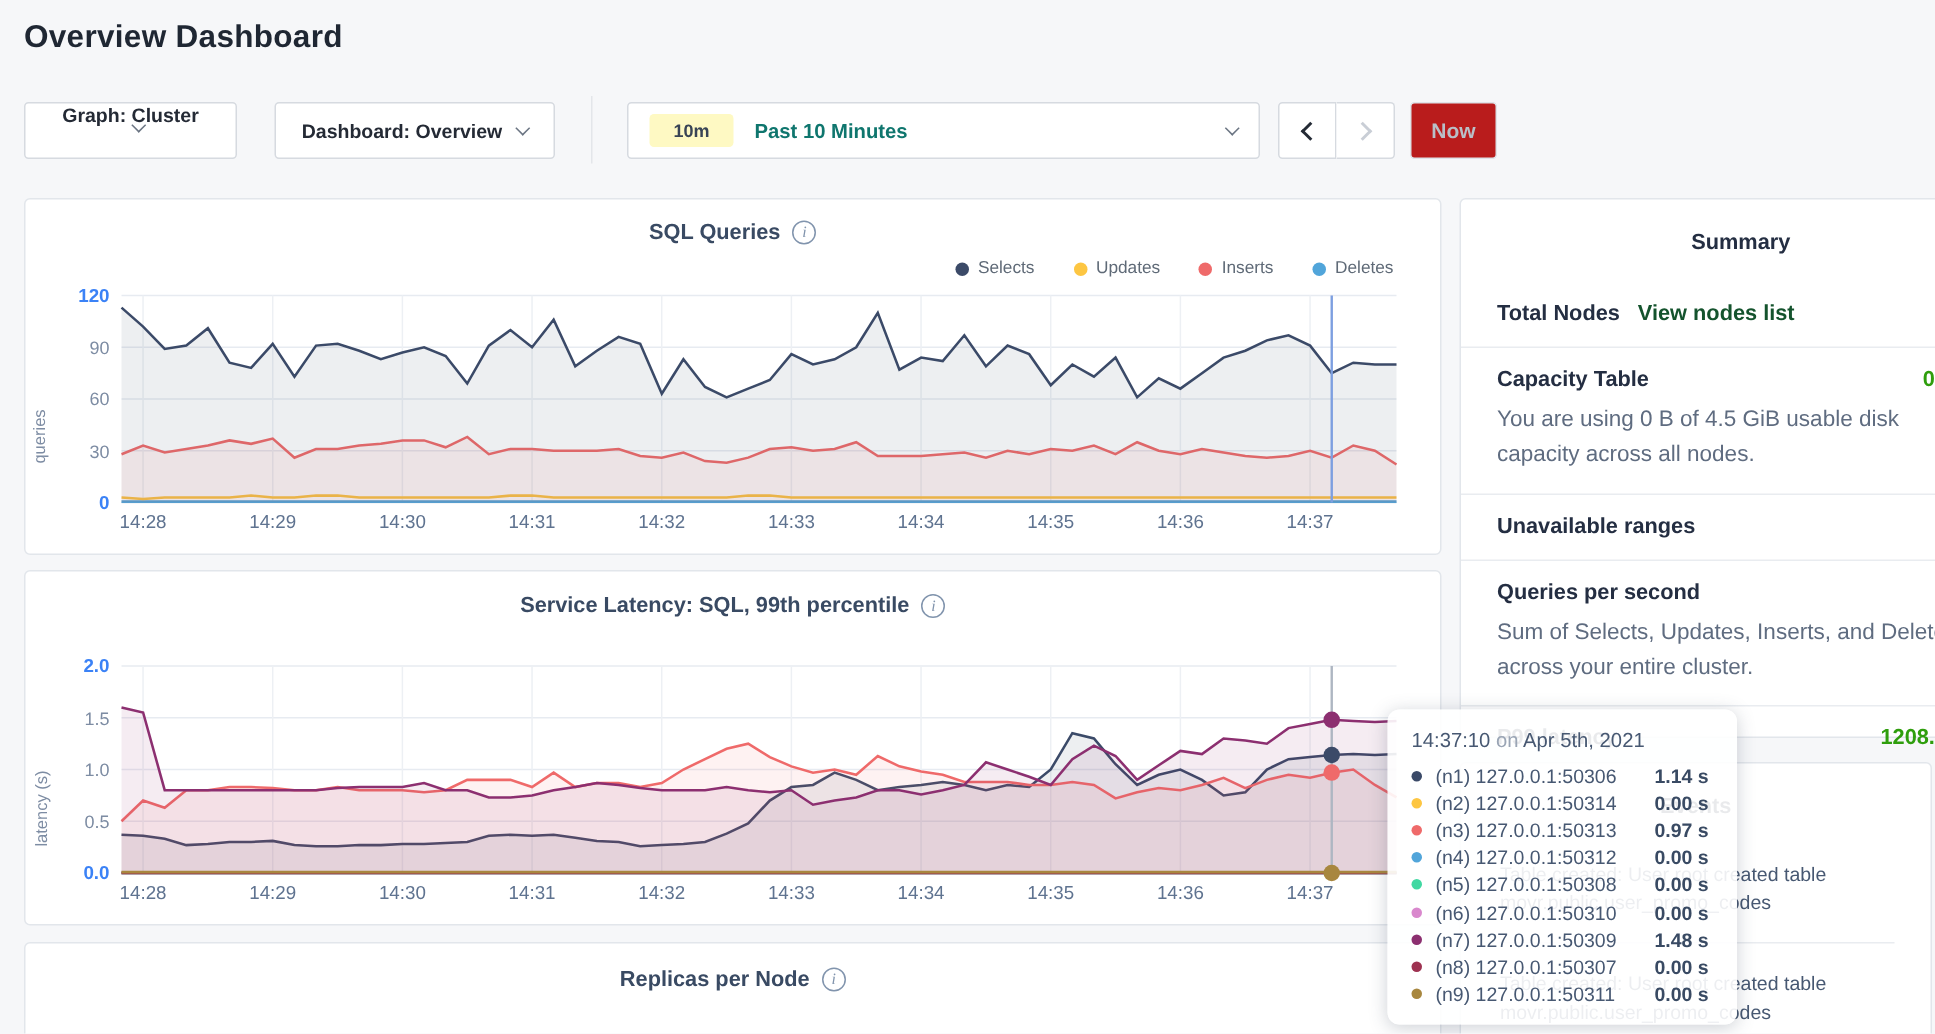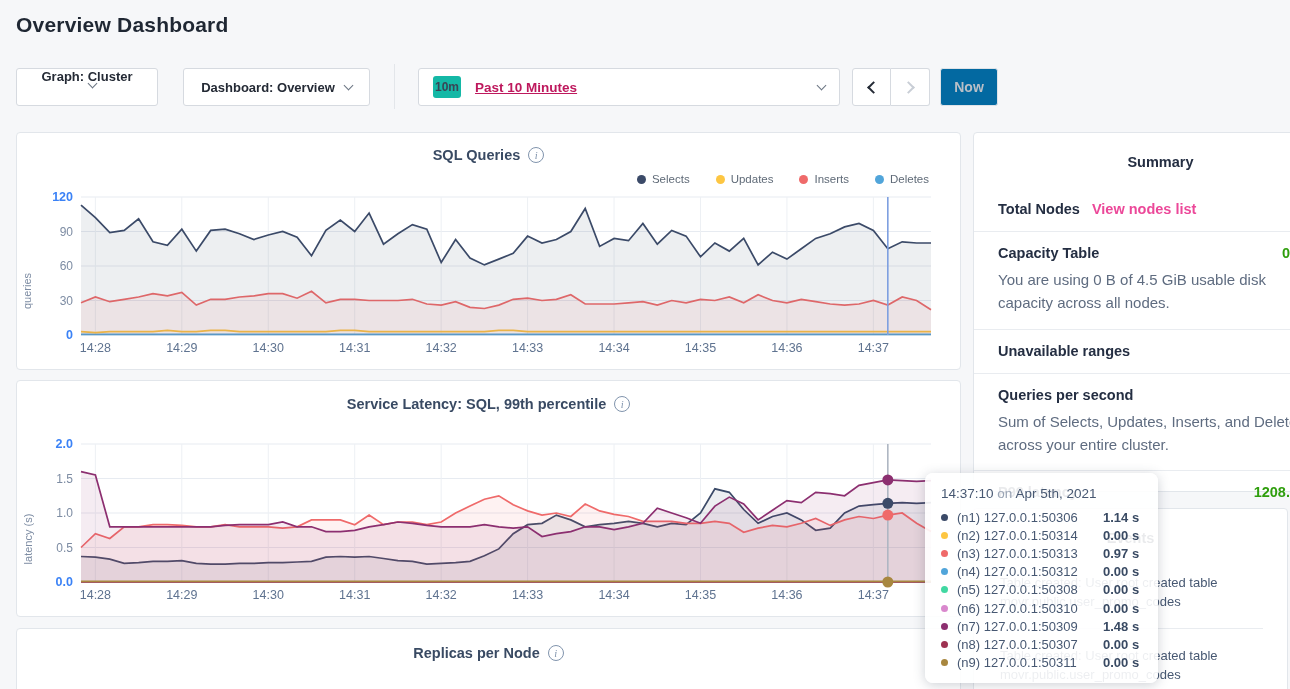--- a/index.html
+++ b/index.html
@@ -10,30 +10,30 @@
 
   
   .ctl { position:absolute; top:68px; height:38px; background:#fff; border:1px solid #d6dae0; border-radius:3px;
          display:flex; align-items:center; font-size:13px; font-weight:bold; color:#242a35; cursor:pointer; }
   .chev { width:7px; height:7px; border-right:1.6px solid #6b7583; border-bottom:1.6px solid #6b7583;
           transform:rotate(45deg); margin-left:10px; margin-top:-4px; display:inline-block; }
   .ctl-graph { left:16px; width:142px; justify-content:flex-start;flex-direction:column; }
   .ctl-dash  { left:183px; width:187px; justify-content:center; }
   .vdiv { position:absolute; left:394px; top:64px; height:45px; width:1px; background:#e3e6ea; }
   .ctl-time { left:418px; width:422px; padding:0 14px; justify-content:flex-start; }
-  .time-badge { background:#14b8a6; border-radius:3px; font-size:12px; font-weight:bold; color:#394455; padding:4px 2px; margin-right:14px; }
-  .time-label { font-size:13.5px; font-weight:bold; color:#be185d; flex:1;text-decoration:underline; }
+  .time-badge { background:#fef9c3; border-radius:3px; font-size:12px; font-weight:bold; color:#394455; padding:4px 16px; margin-right:14px; }
+  .time-label { font-size:13.5px; font-weight:bold; color:#0f766e; flex:1; }
   .arrow-group { position:absolute; left:852px; top:68px; display:flex; }
   .arrow-btn { width:39px; height:38px; background:#fff; border:1px solid #d6dae0; display:flex; align-items:center; justify-content:center; cursor:pointer; }
   .arrow-btn.prev { border-radius:3px 0 0 3px; }
   .arrow-btn.next { border-radius:0 3px 3px 0; border-left:none; cursor:default; }
   .ar { width:9px; height:9px; display:inline-block; }
   .ar-left  { border-left:2.4px solid #242a35; border-bottom:2.4px solid #242a35; transform:rotate(45deg); margin-left:4px; }
   .ar-right { border-right:2.4px solid #c9ced6; border-top:2.4px solid #c9ced6; transform:rotate(45deg); margin-right:4px; }
-  .now-btn { position:absolute; left:940px; top:68px; width:58px; height:38px; background:#0369a1; border:1px solid #dfe3e8;
+  .now-btn { position:absolute; left:940px; top:68px; width:58px; height:38px; background:#b91c1c; border:1px solid #dfe3e8;
              border-radius:3px; font-size:14px; font-weight:bold; color:#b9bfc7; display:flex; align-items:center; justify-content:center; cursor:default; }
 
   
   .card { position:absolute; background:#fff; border:1px solid #e2e6eb; border-radius:4px; }
   .card-chart1 { left:16px; top:132px; width:945px; height:238px; }
   .card-chart2 { left:16px; top:380px; width:945px; height:237px;padding-left:10px; }
   .card-chart3 { left:16px; top:628px; width:945px; height:150px; }
   .card-summary { left:973px; top:132px; width:375px; height:360px; }
   .card-events  { left:973px; top:508px; width:315px; height:240px; }
 
@@ -52,21 +52,21 @@
   .xtick { position:absolute; width:64px; text-align:center; font-size:12.5px; color:#5f7390; }
   .ylabel { position:absolute; font-size:11px; color:#7d8ca3; transform:rotate(-90deg); transform-origin:center; white-space:nowrap; }
 
   
   .summary-title { text-align:center; font-size:14.5px; font-weight:bold; color:#242e42; padding-top:21px; }
   .sum-rows { margin-top:18px; }
   .sum-row { padding:13px 24px 14px; border-bottom:1px solid #e9ecf0; }
   .sum-row:last-child { border-bottom:none; }
   .sum-line { display:flex; align-items:baseline;text-align:center; }
   .sum-label { font-size:14.5px; font-weight:bold; color:#242e42; }
-  .sum-link { font-size:14.5px; font-weight:bold; color:#ec4899; margin-left:12px; cursor:pointer; }
+  .sum-link { font-size:14.5px; font-weight:bold; color:#14532d; margin-left:12px; cursor:pointer; }
   .sum-value { font-size:14.5px; font-weight:bold; color:#2f9e0d; margin-left:auto; }
   .sum-desc { font-size:15px; color:#5f6c80; line-height:1.55; margin-top:7px; padding-right:6px; }
 
   
   .events-title { text-align:center; font-size:14.5px; font-weight:bold; color:#242e42; padding-top:21px; }
   .event-item { margin:0 24px; padding:17px 0 17px 2px; font-size:13px; color:#475872; line-height:19px; border-bottom:1px solid #e9ecf0; }
 
   
   .tooltip { position:absolute; left:925px; top:473px; width:233px; background:rgba(255,255,255,0.9);
              border-radius:8px; box-shadow:0 2px 12px rgba(60,70,90,0.25); padding:13px 14px 11px 16px; z-index:30; }

